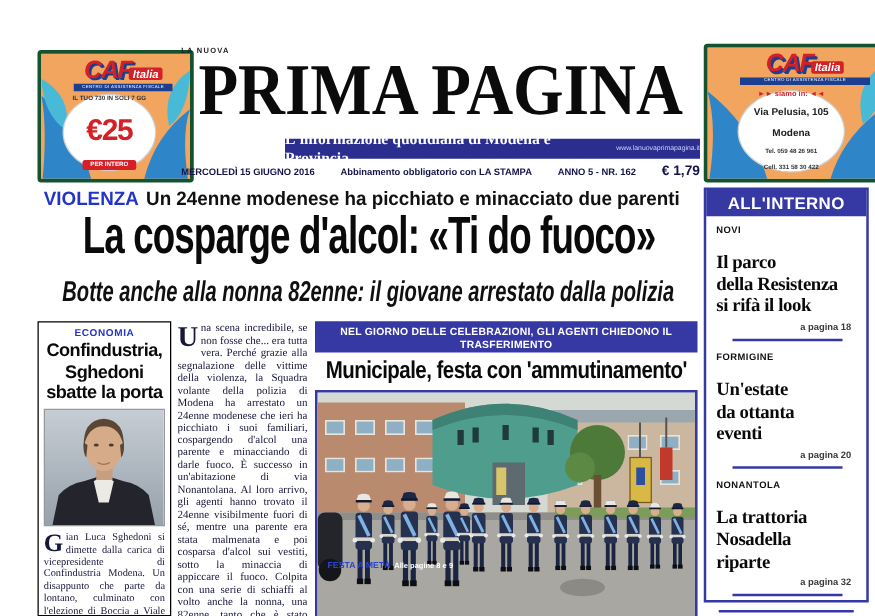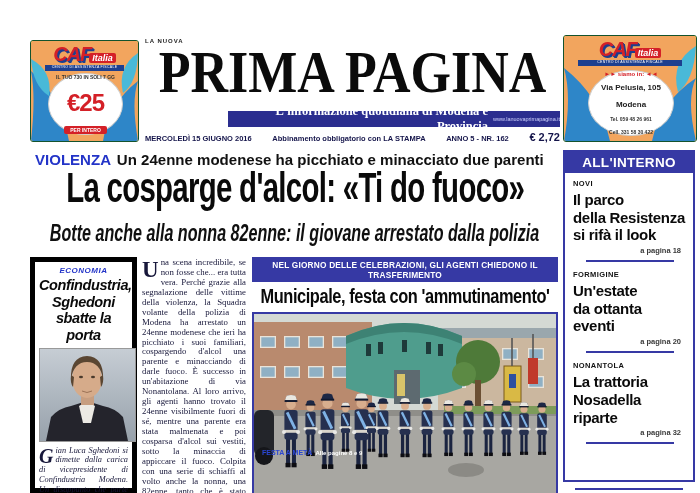--- a/index.html
+++ b/index.html
@@ -2,21 +2,21 @@
 <html><head>
 <meta charset="utf-8">
 <style>
   html,body{margin:0;padding:0;background:#ffffff;}
   .page{position:relative;width:700px;height:493px;background:#ffffff;overflow:hidden;
         font-family:"Liberation Sans",sans-serif;color:#111;}
   .abs{position:absolute;}
   .pre{white-space:pre-line;}
 
   
-  .ad{border:1px solid #14532d;border-radius:3px;overflow:hidden;background:#fde047;}
+  .ad{border:3px solid #14532d;border-radius:3px;overflow:hidden;background:#fde047;padding-left:12px;}
   .ad .adbg{position:absolute;inset:0;}
   .caflogo{position:relative;text-align:center;margin-top:3px;line-height:1;}
   .caf-main{font-weight:bold;font-style:italic;font-size:20px;color:#d42027;
             text-shadow:1px 1px 0 #1d3f8f,2px 2px 0 #1d3f8f;letter-spacing:-1px;}
   .caf-suffix{font-weight:bold;font-style:italic;font-size:9px;color:#fff;background:#d42027;
               padding:0 3px;border-radius:2px;margin-left:-2px;}
   .caf-tag{position:relative;display:block;font-size:3.5px;color:#fff;background:#1d3f8f;
            margin:1px 14px 0 14px;padding:1px 0;text-align:center;letter-spacing:.3px;}
   .oval{position:absolute;background:#fff;border:1px solid #cfcfcf;border-radius:50%;
         display:flex;flex-direction:column;align-items:center;justify-content:space-between;text-align:center;}
@@ -26,21 +26,21 @@
              padding:1px 6px;border-radius:2px;margin-top:1px;}
   .ad-loc{color:#d42027;font-weight:bold;font-size:6px;}
   .ad-addr{font-weight:bold;font-size:8px;color:#222;line-height:1.2;}
   .ad-phone{font-size:5px;color:#333;font-weight:bold;line-height:1.3;}
 
   
   .overline{font-size:6px;font-weight:bold;letter-spacing:1px;color:#222;}
   .mast-title{font-family:"Liberation Serif",serif;font-weight:bold;font-size:52px;
               letter-spacing:0px;color:#0b0b0b;line-height:1;text-align:center;
               transform:scaleY(1.12);transform-origin:top center;white-space:nowrap;}
-  .mast-bar{background:#2b2e8f;color:#fff;display:flex;align-items:center;justify-content:center;gap:5px;text-align:right;}
+  .mast-bar{background:#2b2e8f;color:#fff;display:flex;align-items:center;justify-content:center;gap:5px;}
   .mast-sub{font-family:"Liberation Serif",serif;font-weight:bold;font-size:12.5px;}
   .mast-web{font-size:5.5px;color:#cfd3ff;}
   .dateline{display:flex;align-items:baseline;justify-content:space-between;
             font-size:7.5px;font-weight:bold;color:#14144a;}
   .price{font-size:11px;font-weight:bold;color:#14144a;}
 
   
   .kicker-row{font-size:15.5px;font-weight:bold;white-space:nowrap;transform:scaleX(.97);transform-origin:left;}
   .kicker-label{color:#2334c8;margin-right:6px;}
   .lead-headline-wrap{display:flex;justify-content:center;overflow:hidden;}
@@ -50,21 +50,21 @@
   .lead-subhead{font-size:23px;font-weight:bold;font-style:italic;white-space:nowrap;
                 transform:scaleX(.70);transform-origin:center;color:#101010;}
 
   
   .bodytext{font-family:"Liberation Serif",serif;font-size:8.8px;line-height:1.13;
             text-align:justify;color:#17173a;}
   .dropcap{float:left;font-family:"Liberation Serif",serif;font-weight:bold;
            font-size:23px;line-height:.85;padding:2px 2px 0 0;color:#17173a;}
 
   
-  .econbox{border:5px solid #000000;padding:4px;box-sizing:border-box;background:#fff;font-style:italic;}
+  .econbox{border:1px solid #000000;padding:4px;box-sizing:border-box;background:#fff;}
   .econ-kicker{text-align:center;font-size:8px;font-weight:bold;color:#2334c8;letter-spacing:.5px;}
   .econ-headline{text-align:center;font-size:14.5px;font-weight:bold;line-height:1.15;
                  letter-spacing:-.4px;color:#0a0a0a;margin-top:2px;}
   .econ-photo{display:block;margin:4px auto;border:1px solid #999;}
   .econ-body{font-family:"Liberation Serif",serif;font-size:8.3px;line-height:1.18;
              text-align:justify;color:#17173a;}
 
   
   .muni-kicker{background:#3639a4;color:#fff;font-size:8.3px;font-weight:bold;
                text-align:center;padding:2.5px 0 2px 0;letter-spacing:.2px;}
@@ -75,22 +75,22 @@
   .photo-caption{position:absolute;left:8px;bottom:42px;font-size:7px;font-weight:bold;}
   .photo-caption .lbl{color:#2a46d4;margin-right:3px;}
   .photo-caption .cap{color:#fff;font-size:6px;}
 
   
   .sidebox{border:2px solid #3639a4;background:#fff;box-sizing:border-box;}
   .side-header{background:#3639a4;color:#fff;font-size:13.5px;font-weight:bold;
                text-align:center;padding:3px 0;letter-spacing:.3px;}
   .side-item{padding:6px 6px 2px 8px;}
   .side-kicker{font-size:7.5px;font-weight:bold;color:#111;letter-spacing:.4px;}
-  .side-headline{font-family:Liberation Sans, sans-serif;font-weight:bold;font-size:15px;
-                 line-height:1.18;letter-spacing:-.3px;color:#0a0a0a;margin-top:3px;}
+  .side-headline{font-family:Liberation Serif, serif;font-weight:bold;font-size:15px;
+                 line-height:1.18;letter-spacing:-.3px;color:#0a0a0a;margin-top:14px;}
   .side-page{text-align:right;font-size:7.5px;font-weight:bold;color:#3a3a3a;margin-top:2px;padding-right:6px;}
   .side-sep{height:2px;background:#3639a4;width:78%;margin:5px auto 0 auto;}
   .stub-line{background:#3639a4;height:2px;}
 </style>
 </head>
 <body>
 
 <div class="page">
 
   <div class="abs ad" style="left:30px;top:40px;width:107px;height:100px;">
@@ -117,21 +117,21 @@
     <div class="mast-title">PRIMA PAGINA</div>
   </div>
   <div class="abs mast-bar" style="left:228px;top:111px;width:332px;height:16px;">
     <span class="mast-sub">L'informazione quotidiana di Modena e Provincia</span>
     <span class="mast-web">www.lanuovaprimapagina.it</span>
   </div>
   <div class="abs dateline" style="left:145px;top:131px;width:415px;">
     <span>MERCOLEDÌ 15 GIUGNO 2016</span>
     <span>Abbinamento obbligatorio con LA STAMPA</span>
     <span>ANNO 5 - NR. 162</span>
-    <span class="price">€ 2,72</span>
+    <span class="price">€ 1,79</span>
   </div>
 
   <div class="abs ad" style="left:563px;top:35px;width:132px;height:105px;">
     <svg class="adbg" viewBox="0 0 132 105">
       <rect width="132" height="105" fill="#f2a55e"></rect>
       <path d="M0,105 Q8,60 0,32 Q36,60 46,105 Z" fill="#2e86c8"></path>
       <path d="M132,105 Q122,62 132,42 Q96,66 88,105 Z" fill="#2e86c8"></path>
       <path d="M132,10 Q106,26 114,56 Q130,44 132,10 Z" fill="#49b9d8"></path>
     </svg>
     <div class="caflogo">

